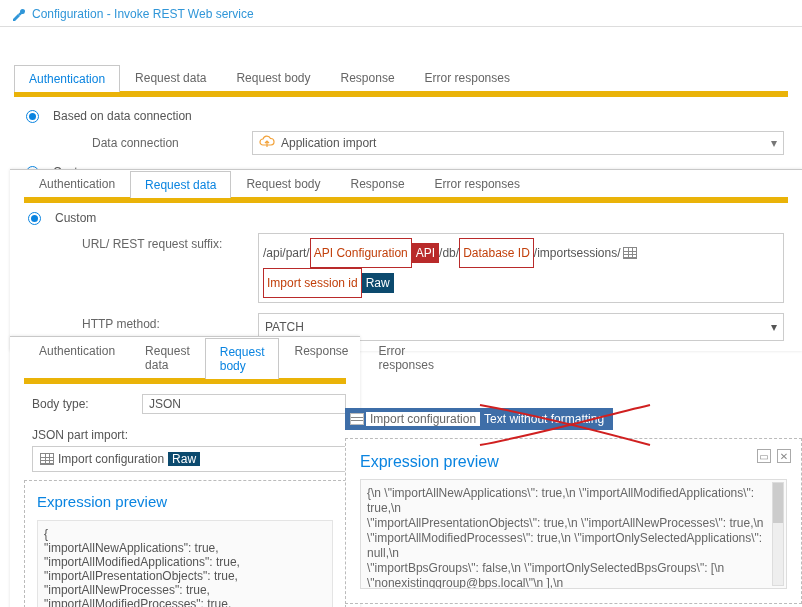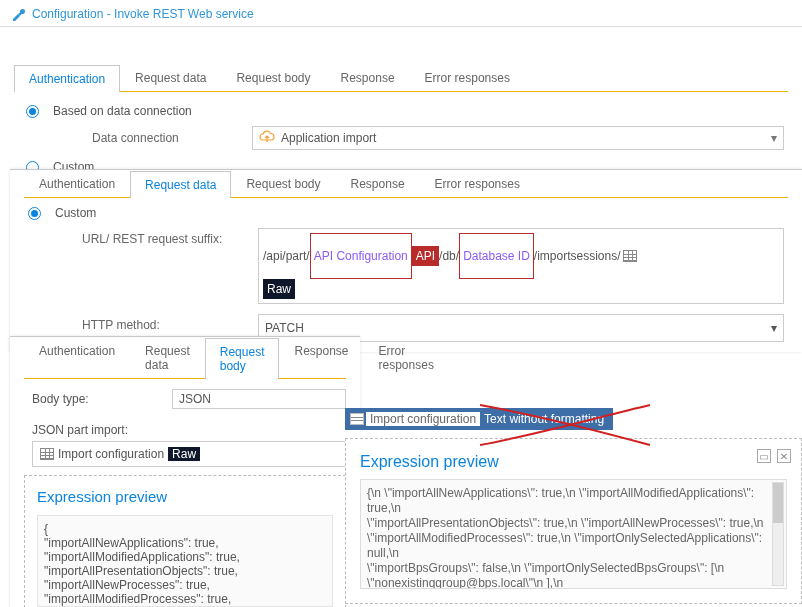--- a/index.html
+++ b/index.html
@@ -5,21 +5,21 @@
   * { box-sizing: border-box; font-family: "Segoe UI", Arial, sans-serif; font-size: 12px; }
   body { margin: 0; background: #fff; color: #555; width: 802px; height: 607px; position: relative; overflow: hidden; }
   .panel { position: absolute; background: #fff; }
 
   
   .header { display: flex; align-items: center; gap: 6px; padding: 6px 10px 4px 10px; border-bottom: 1px solid #ddd; width: 802px; }
   .header svg { width: 16px; height: 16px; }
   .header-title { color: #3096d8; font-size: 12px; }
 
   
-  .tabs { display: flex; border-bottom: 1px solid #eab308; margin: 14px 14px 0 14px; }
+  .tabs { display: flex; border-bottom: 6px solid #eab308; margin: 14px 14px 0 14px; }
   .tab { padding: 6px 14px; border: 1px solid transparent; border-bottom: none; color: #666; cursor: pointer; }
   .tab.active { border-color: #c8c8c8; background: #fff; color: #0a84e0; position: relative; top: 1px; }
 
   
   .sec1 { top: 34px; left: 0; width: 802px; }
   .sec1 .tabsrow { margin-top: 30px; }
   .radio-row { display:flex; align-items:center; gap:14px; margin: 12px 0 0 26px; }
   .radio { width:13px; height:13px; border:1px solid #0a84e0; border-radius:50%; display:inline-flex; align-items:center; justify-content:center; }
   .radio.checked::after { content:""; width:7px; height:7px; background:#0a84e0; border-radius:50%; display:block; }
   .row { display:flex; align-items:center; margin: 8px 0 0 48px; }
@@ -27,35 +27,35 @@
   .select { flex:1; border:1px solid #ccc; height:24px; display:flex; align-items:center; padding:0 6px; margin-right:18px; }
   .select .cloud { color:#f2a23a; margin-right:6px; }
   .select .caret { margin-left:auto; color:#777; }
 
   
   .sec2 { top: 169px; left: 10px; width: 792px; border-top:1px solid #c8c8c8; box-shadow: 0 0 3px rgba(0,0,0,0.12); background:#fff; }
   .sec2 .tabs { margin-top:0; }
   .field { display:flex; margin: 8px 18px 0 72px; gap: 16px; }
   .field .lbl2 { width: 160px; color:#666; padding-top:4px; }
   .field .input { flex:1; border:1px solid #ccc; min-height:42px; padding:4px; display:flex; flex-wrap:wrap; align-items:center; gap:0; line-height:20px; }
-  .tok-api { border:1px solid #b92a2a; color:#8b5cf6; padding:12px 3px; }
+  .tok-api { border:1px solid #b92a2a; color:#c2410c; padding:4px 3px; }
   .tok-red { background:#b92a2a; color:#fff; padding:0 4px; }
-  .tok-black { background:#0f172a; color:#fff; padding:0 4px; }
+  .tok-black { background:#0c4a6e; color:#fff; padding:0 4px; }
   .grid-icon { width:14px; height:12px; border:1px solid #888; display:inline-block; position:relative; margin-left:2px; }
   .grid-icon::before, .grid-icon::after { content:""; position:absolute; background:#888; }
   .grid-icon::before { top:3px; left:0; right:0; height:1px; box-shadow:0 3px 0 #888, 0 6px 0 #888; }
   .grid-icon::after { top:0; bottom:0; left:4px; width:1px; box-shadow:4px 0 0 #888; }
   .select2 { flex:1; border:1px solid #ccc; height:28px; display:flex; align-items:center; padding:0 6px; }
 
   
   .sec3 { top: 336px; left: 10px; width: 350px; border-top:1px solid #c8c8c8; box-shadow: 0 0 3px rgba(0,0,0,0.12); background:#fff; }
   .sec3 .tabs { margin-top:0; }
-  .bt-row { display:flex; align-items:center; margin:10px 14px 0 22px;gap:48px; }
+  .bt-row { display:flex; align-items:center; margin:10px 14px 0 22px; }
   .bt-row .lbl3 { width: 92px; }
-  .bt-row .val { flex:1; border:1px solid #ccc; height:20px; display:flex; align-items:center; padding:0 6px; }
+  .bt-row .val { flex:1; border:1px solid #ccc; height:20px; display:flex; align-items:center; padding:0 6px;margin-left:18px; }
   .jsonpart { margin:14px 14px 0 22px; }
   .chipbox { border:1px solid #ccc; margin:4px 0 0 0; padding:5px; display:flex; align-items:center; gap:4px; }
 
   
   .sec4 { top: 408px; left: 345px; width: 457px; background:#fff; }
   .tf-row { background:#3e6ea8; padding:3px 4px; display:inline-flex; align-items:center; gap:0; border:1px solid #3e6ea8; }
   .tf-icon { width:14px; height:12px; border:1px solid #bbb; background:#fff; display:inline-block; position:relative; margin-right:2px; }
   .tf-icon::before { content:""; position:absolute; top:3px; left:0; right:0; height:1px; background:#888; box-shadow:0 3px 0 #888; }
   .tf-text1 { background:#fff; color:#666; padding:0 4px; }
   .tf-text2 { background:#3e6ea8; color:#fff; padding:0 4px; }
@@ -132,20 +132,21 @@
     <span class="lbl2">URL/ REST request suffix:</span>
     <div class="input">
       <span>/api/part/</span>
         <span class="tok-api">API Configuration</span>
         <span class="tok-red">API</span>
         <span>/db/</span>
         <span class="tok-api">Database ID</span>
         <span>/importsessions/</span>
         <span class="grid-icon"></span>
       <div style="flex-basis:100%; height:0;"></div>
+      <span class="tok-api">Import session id</span>
         <span class="tok-black">Raw</span>
     </div>
   </div>
   <div class="field" style="margin-top:10px; margin-bottom:10px;">
     <span class="lbl2">HTTP method:</span>
     <div class="select2">
       <span>PATCH</span>
       <span class="caret" style="margin-left:auto;">▾</span>
     </div>
   </div>

